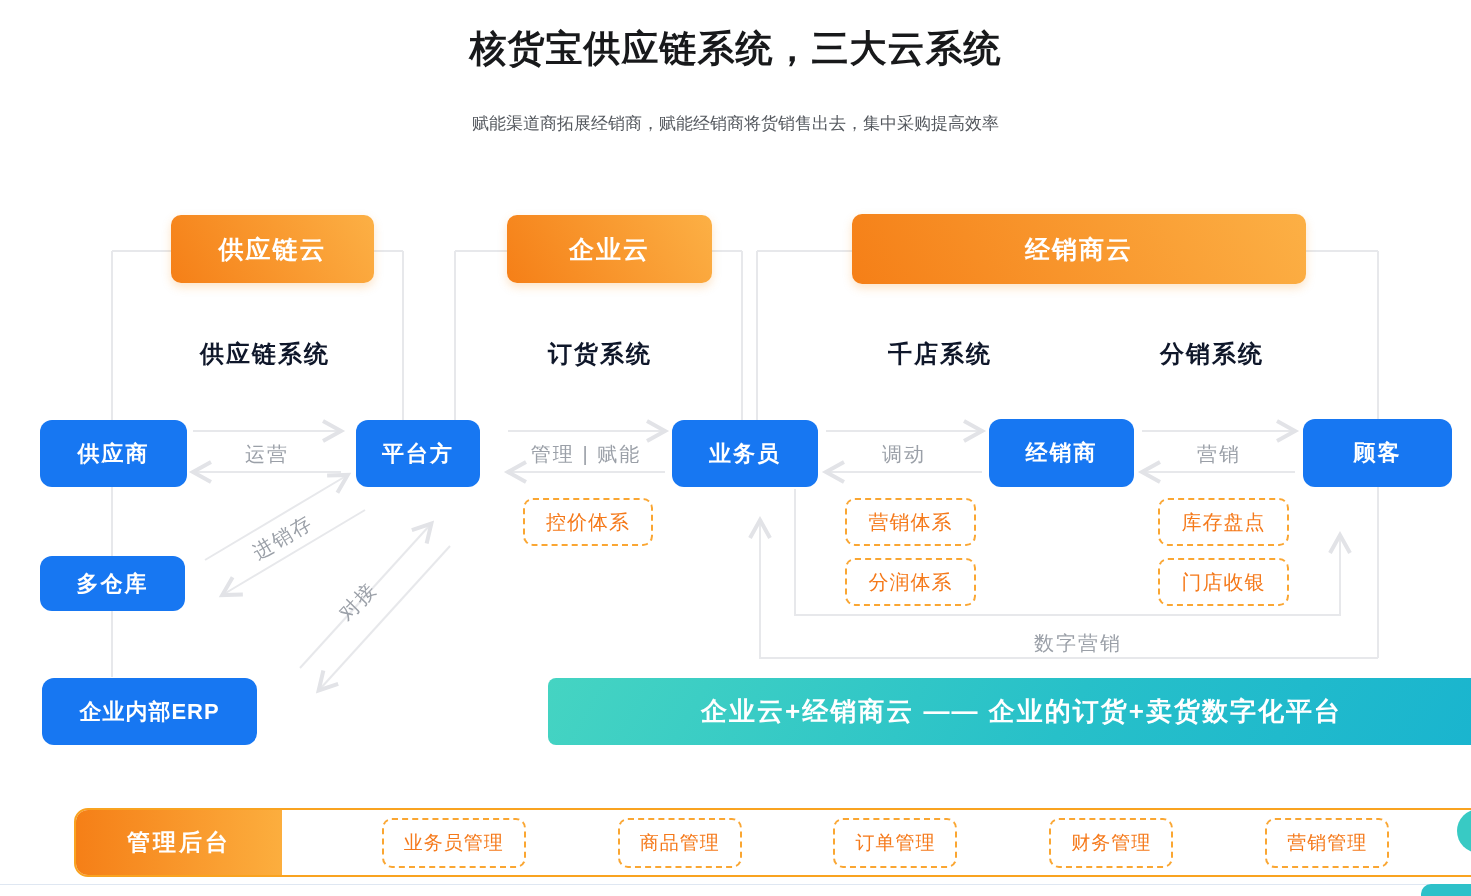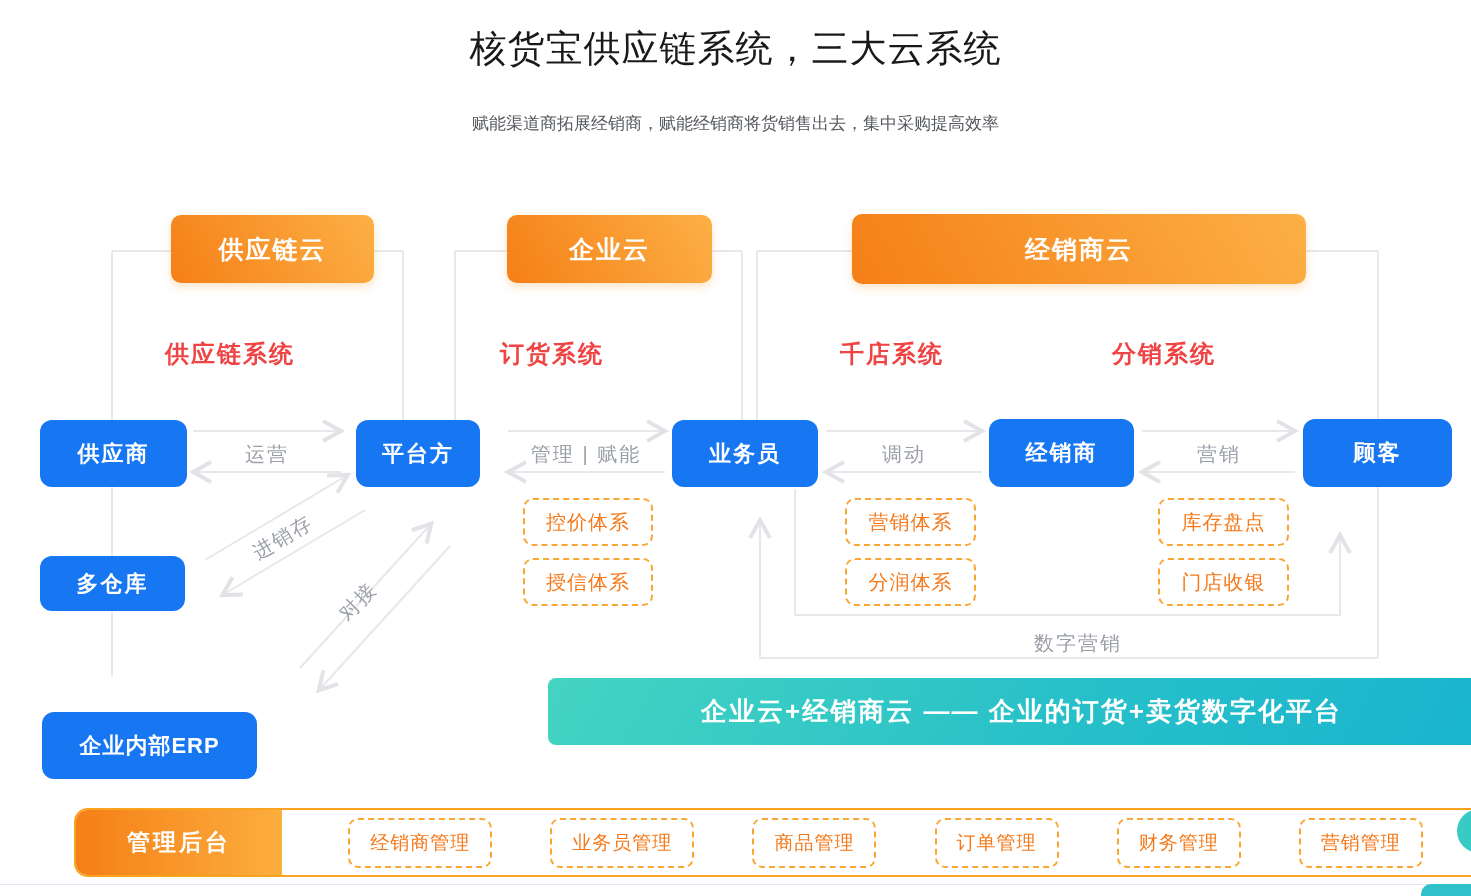--- a/index.html
+++ b/index.html
@@ -1,32 +1,32 @@
 <!DOCTYPE html>
 <html><head>
 <meta charset="utf-8">
 <style>
   * { margin:0; padding:0; box-sizing:border-box; }
   html,body { background:#fff; }
   body { font-family:"Liberation Sans","DejaVu Sans",sans-serif; }
   .page { position:relative; width:1471px; height:896px; background:#fff; overflow:hidden; }
 
   .page-title { position:absolute; left:0; top:24px; width:100%; text-align:center;
-    font-size:37px; font-weight:400; color:#18191b; letter-spacing:1px; }
+    font-size:37px; font-weight:700; color:#18191b; letter-spacing:1px; }
   .page-subtitle { position:absolute; left:0; top:112px; width:100%; text-align:center;
     font-size:17px; color:#54585e;font-family:Liberation Serif, serif; }
 
   svg.wires { position:absolute; left:0; top:0; z-index:1; }
 
   .cloud-header { position:absolute; z-index:4; display:flex; align-items:center; justify-content:center;
     background:linear-gradient(60deg,#f57f17,#fcb045); border-radius:10px;
     color:#fff; font-size:25px; font-weight:700; letter-spacing:2px;
     box-shadow:0 4px 10px rgba(247,148,30,.25); }
-  .sys-label { position:absolute; z-index:2; font-size:24px; color:#ef4444; font-weight:600;
-    letter-spacing:2px; text-align:left; }
+  .sys-label { position:absolute; z-index:2; font-size:24px; color:#0f172a; font-weight:600;
+    letter-spacing:2px; text-align:center; }
 
   .node { position:absolute; z-index:3; display:flex; align-items:center; justify-content:center;
     background:#1777f2; border-radius:12px; color:#fff; font-size:22px; font-weight:700; letter-spacing:2px; }
 
   .flow-label { position:absolute; z-index:2; font-size:20px; color:#9ba0a8; letter-spacing:2px;
     text-align:center; white-space:nowrap; }
   .flow-label.diag { transform-origin:center; }
 
   .chip { position:absolute; z-index:3; display:flex; align-items:center; justify-content:center;
     border:2px dashed #faa632; border-radius:10px; background:#fff;
@@ -119,43 +119,41 @@
   <div class="sys-label" style="left:500px; top:338px; width:200px;">订货系统</div>
   <div class="sys-label" style="left:840px; top:338px; width:200px;">千店系统</div>
   <div class="sys-label" style="left:1112px; top:338px; width:200px;">分销系统</div>
 
   <div class="node" style="left:40px; top:420px; width:147px; height:67px;">供应商</div>
   <div class="node" style="left:40px; top:556px; width:145px; height:55px;">多仓库</div>
   <div class="node" style="left:356px; top:420px; width:124px; height:67px;">平台方</div>
   <div class="node" style="left:672px; top:420px; width:146px; height:67px;">业务员</div>
   <div class="node" style="left:989px; top:419px; width:145px; height:68px;">经销商</div>
   <div class="node" style="left:1303px; top:419px; width:149px; height:68px;">顾客</div>
-  <div class="node" style="left:42px; top:712px; width:215px; height:67px; letter-spacing:1px;">企业内部ERP</div>
+  <div class="node" style="left:42px; top:678px; width:215px; height:67px; letter-spacing:1px;">企业内部ERP</div>
 
   <div class="flow-label" style="left:217px; top:441px; width:100px;">运营</div>
   <div class="flow-label" style="left:506px; top:441px; width:160px;">管理 | 赋能</div>
   <div class="flow-label" style="left:854px; top:441px; width:100px;">调动</div>
   <div class="flow-label" style="left:1169px; top:441px; width:100px;">营销</div>
   <div class="flow-label diag" style="left:228px; top:524px; width:110px; transform:rotate(-31deg);">进销存</div>
   <div class="flow-label diag" style="left:318px; top:588px; width:80px; transform:rotate(-46deg);">对接</div>
   <div class="digital-label" style="left:1018px; top:630px; width:120px; text-align:center;">数字营销</div>
 
   <div class="chip" style="left:523px; top:498px; width:130px; height:48px;">控价体系</div>
-  <div class="chip" style="left:523px; top:558px; width:130px; height:48px;">授信体系</div>
   <div class="chip" style="left:845px; top:498px; width:131px; height:48px;">营销体系</div>
   <div class="chip" style="left:845px; top:558px; width:131px; height:48px;">分润体系</div>
   <div class="chip" style="left:1158px; top:498px; width:131px; height:48px;">库存盘点</div>
   <div class="chip" style="left:1158px; top:558px; width:131px; height:48px;">门店收银</div>
 
   <div class="banner" style="left:508px; top:678px; width:947px; height:67px;">企业云+经销商云 —— 企业的订货+卖货数字化平台</div>
 
   <div class="admin-bar">
     <div class="admin-cap">管理后台</div>
     <div class="admin-chips">
-      <div class="admin-chip">经销商管理</div>
       <div class="admin-chip">业务员管理</div>
       <div class="admin-chip">商品管理</div>
       <div class="admin-chip">订单管理</div>
       <div class="admin-chip">财务管理</div>
       <div class="admin-chip">营销管理</div>
     </div>
   </div>
 
   <div class="bottom-rule"></div>
 

